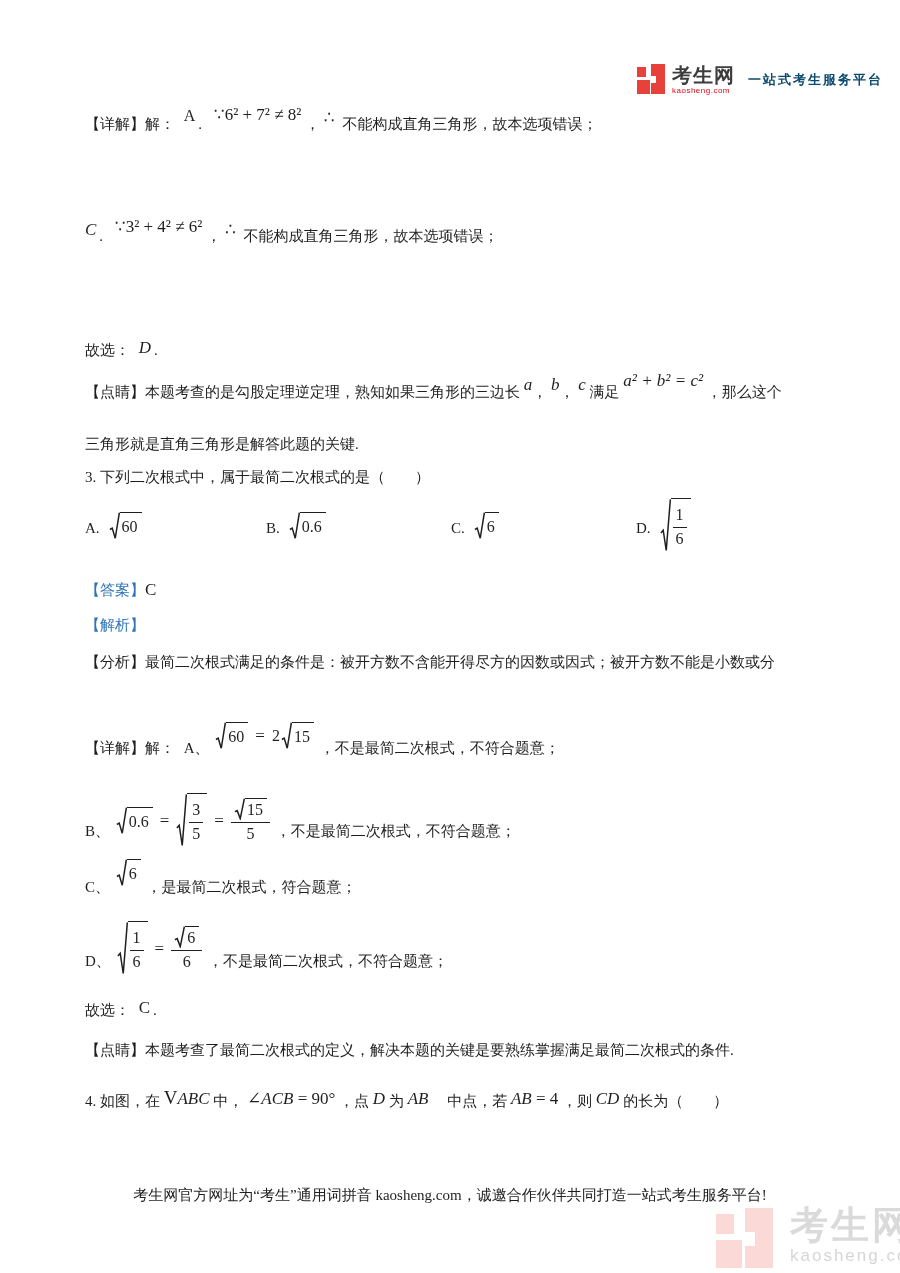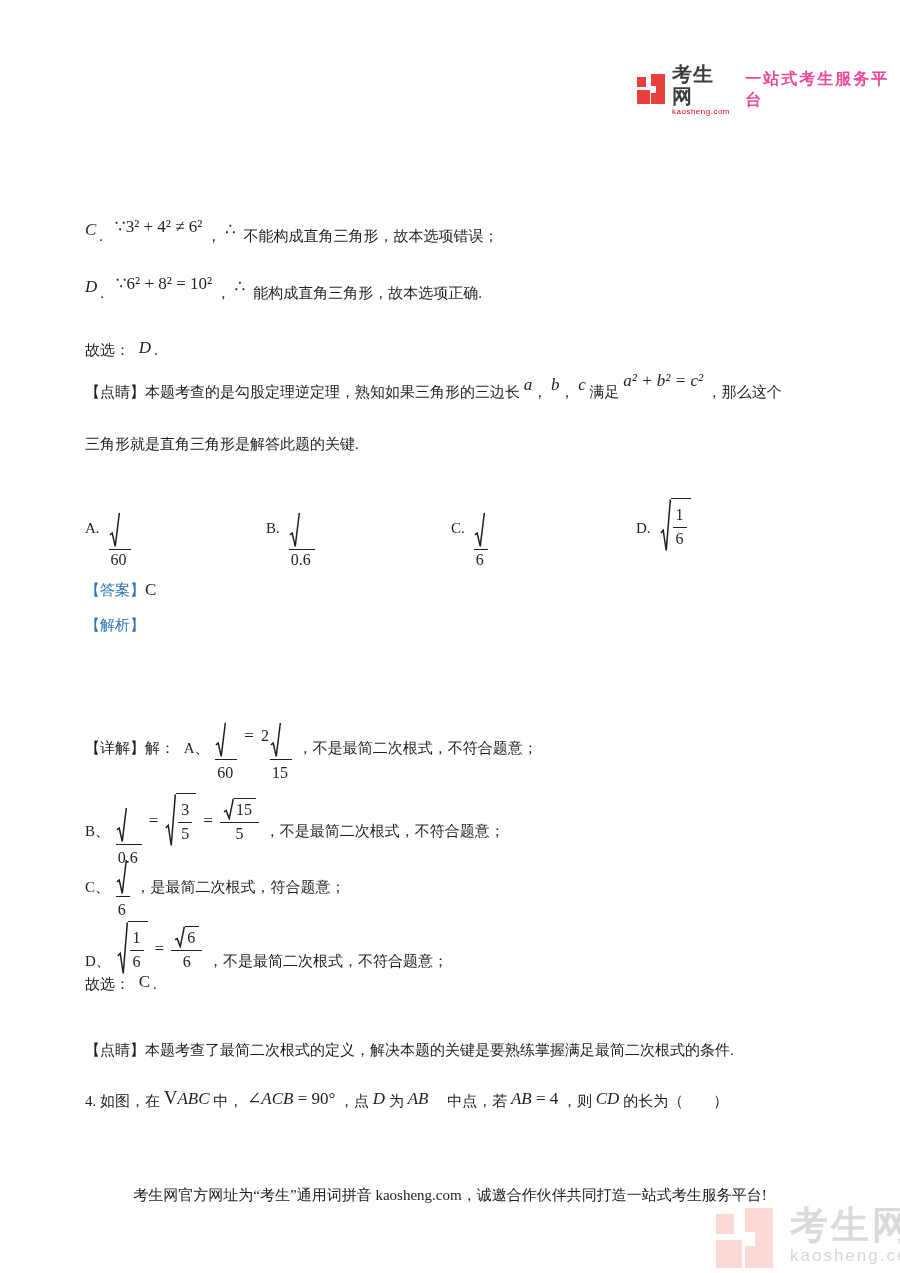--- a/index.html
+++ b/index.html
@@ -30,21 +30,21 @@
   .fml { display:inline-flex; align-items:center; vertical-align:middle; position:relative; margin:0 2px; }
   .op { padding:0 7px; font-size:17px; }
   .coef { font-size:16px; padding-right:1px; }
 
   
   .sqrt { display:inline-flex; align-items:stretch; vertical-align:middle; }
   .sgn { width:11px; flex:none; display:block; }
   .sgn svg { width:100%; height:100%; display:block; }
   .bod { border-top:1.5px solid #1f1f1f; display:flex; align-items:center;
          padding:1px 4px 0 2px; font-size:16px; }
-  .s22 { height:22px; } .s26 { height:28px;flex-direction:column; } .s56 { height:56px; }
+  .s22 { height:22px; } .s26 { height:28px; } .s56 { height:56px; }
 
   
   .frac { display:inline-flex; flex-direction:column; align-items:center;
           line-height:1.15; font-size:16px; vertical-align:middle; }
   .fn { border-bottom:1.5px solid #1f1f1f; padding:0 3px 2px; display:inline-flex; align-items:flex-end; }
   .fd { padding-top:2px; }
 
   
   .optrow { position:absolute; left:85px; right:0; height:64px; }
   .q3opt { position:absolute; top:0; display:inline-flex; align-items:center; height:64px; }
@@ -56,21 +56,21 @@
   .ks-icon i { position:absolute; display:block; background:#e8413c; }
   .ks-icon .p1 { left:0; top:4px; width:9px; height:10px; }
   .ks-icon .p2 { left:0; top:17px; width:13px; height:14px; }
   .ks-icon .p3 { left:14px; top:1px; width:14px; height:30px; }
   .ks-icon .p4 { left:14px; top:13px; width:5px; height:7px; background:#fff; }
   .ltxt { margin-left:5px; }
   .lbrand { font-size:20px; font-weight:bold; color:#3c3c3c; line-height:1.1; letter-spacing:1px;
             font-family:"Liberation Sans","DejaVu Sans",sans-serif; }
   .ldomain { font-size:8px; color:#e60012; letter-spacing:0.5px; line-height:1.2;
              font-family:"Liberation Sans","DejaVu Sans",sans-serif; }
-  .ltag { font-size:16px; color:#ec4899; font-weight:bold; margin-left:13px; letter-spacing:2px;
+  .ltag { font-size:13px; color:#0c4a6e; font-weight:bold; margin-left:13px; letter-spacing:2px;
           font-family:"Liberation Sans","DejaVu Sans",sans-serif; }
 
   .footer { position:absolute; left:0; right:0; top:1186px; text-align:center; font-size:15px; }
 
   
   .wm { position:absolute; left:716px; top:1206px; display:flex; align-items:flex-start; }
   .wmicon { width:62px; height:70px; }
   .wmicon i { background:#fbd9d7; }
   .wmicon .p1 { left:0; top:8px; width:18px; height:20px; }
   .wmicon .p2 { left:0; top:34px; width:26px; height:28px; }
@@ -94,56 +94,60 @@
         <i class="p3"></i>
         <i class="p4"></i>
       </span>
     <span class="ltxt">
       <span class="lbrand" style="display:block">考生网</span>
       <span class="ldomain" style="display:block">kaosheng.com</span>
     </span>
     <span class="ltag">一站式考生服务平台</span>
   </div>
 
+  <p class="ln" style="top:112px">
+    <span class="k">【详解】</span><span class="k">解：</span>
+    <span class="m f16 l8 letter">A</span><span class="dotp">.</span>
+    <span class="m f17 l9">∵</span><span class="m f17 l9">6² + 7² ≠ 8²</span>
+    <span class="k">，</span>
+    <span class="m f17 l6">∴</span>
+    <span class="k txtgap">不能构成直角三角形，故本选项错误；</span>
+  </p>
 
 
   <p class="ln" style="top:224px">
     <span class="m f17 it l6">C</span><span class="dotp">.</span>
     <span class="m f17 l9">∵</span><span class="m f17 l9">3² + 4² ≠ 6²</span>
     <span class="k">，</span>
     <span class="m f17 l6">∴</span>
     <span class="k txtgap">不能构成直角三角形，故本选项错误；</span>
   </p>
 
-  <p class="ln" style="top:281px">
-    <span class="m f17 it l6">D</span><span class="dotp">.</span>
-    <span class="m f17 l9">∵</span><span class="m f17 l9">6² + 8² = 10²</span>
-    <span class="k">，</span>
-    <span class="m f17 l6">∴</span>
-    <span class="k txtgap">能构成直角三角形，故本选项正确.</span>
-  </p>
 
   <p class="ln" style="top:338px">
     <span class="k">故选：</span>
     <span class="m f17 it l2 letter">D</span><span class="dotp">.</span>
   </p>
 
   <p class="ln" style="top:432px">
     <span class="k">三角形就是直角三角形是解答此题的关键.</span>
   </p>
   <p class="ln" style="top:380px">
     <span class="k">【点睛】</span><span class="k">本题考查的是勾股定理逆定理，熟知如果三角形的三边长</span>
     <span class="m f17 it l7">a</span><span class="k">，</span>
     <span class="m f17 it l7">b</span><span class="k">，</span>
     <span class="m f17 it l7">c</span>
     <span class="k">满足</span>
     <span class="m f17 it l11">a² + b² = c²</span>
     <span class="k">，那么这个</span>
   </p>
 
+  <p class="ln" style="top:465px">
+    <span class="k">3. 下列二次根式中，属于最简二次根式的是（　　）</span>
+  </p>
 
   <div class="optrow" style="top:494px">
     <span class="q3opt" style="left:0">
       <span class="olbl">A.</span>
       <span class="sqrt s26">
           <span class="sgn">
             <svg viewBox="0 0 12 40" preserveAspectRatio="none">
               <path d="M1 25 L3.5 23 L6.8 37.5 L11.3 1" fill="none" stroke="#1f1f1f" stroke-width="1.5" vector-effect="non-scaling-stroke"></path>
             </svg>
           </span>
@@ -188,20 +192,23 @@
           </span>
         </span>
     </span>
   </div>
 
   <p class="ln" style="top:578px">
     <span class="k blue">【答案】</span><span class="m f17">C</span>
   </p>
   <p class="ln" style="top:613px">
     <span class="k blue">【解析】</span>
+  </p>
+  <p class="ln" style="top:650px">
+    <span class="k">【分析】</span><span class="k">最简二次根式满足的条件是：被开方数不含能开得尽方的因数或因式；被开方数不能是小数或分</span>
   </p>
 
   <p class="ln" style="top:736px">
     <span class="k">【详解】</span><span class="k">解：</span>
     <span class="k letter">A、</span>
     <span class="fml" style="top:-14px">
       <span class="sqrt s26">
           <span class="sgn">
             <svg viewBox="0 0 12 40" preserveAspectRatio="none">
               <path d="M1 25 L3.5 23 L6.8 37.5 L11.3 1" fill="none" stroke="#1f1f1f" stroke-width="1.5" vector-effect="non-scaling-stroke"></path>
@@ -308,21 +315,21 @@
               </span>
               <span class="bod">6</span>
             </span>
           </span>
           <span class="fd">6</span>
         </span>
     </span>
     <span class="k">，不是最简二次根式，不符合题意；</span>
   </p>
 
-  <p class="ln" style="top:972px">
+  <p class="ln" style="top:998px">
     <span class="k">故选：</span>
     <span class="m f17 l2 letter">C</span><span class="dotp">.</span>
   </p>
 
   <p class="ln" style="top:1038px">
     <span class="k">【点睛】本题考查了最简二次根式的定义，解决本题的关键是要熟练掌握满足最简二次根式的条件.</span>
   </p>
 
   <p class="ln" style="top:1088px">
     <span class="k">4. 如图，在</span>

